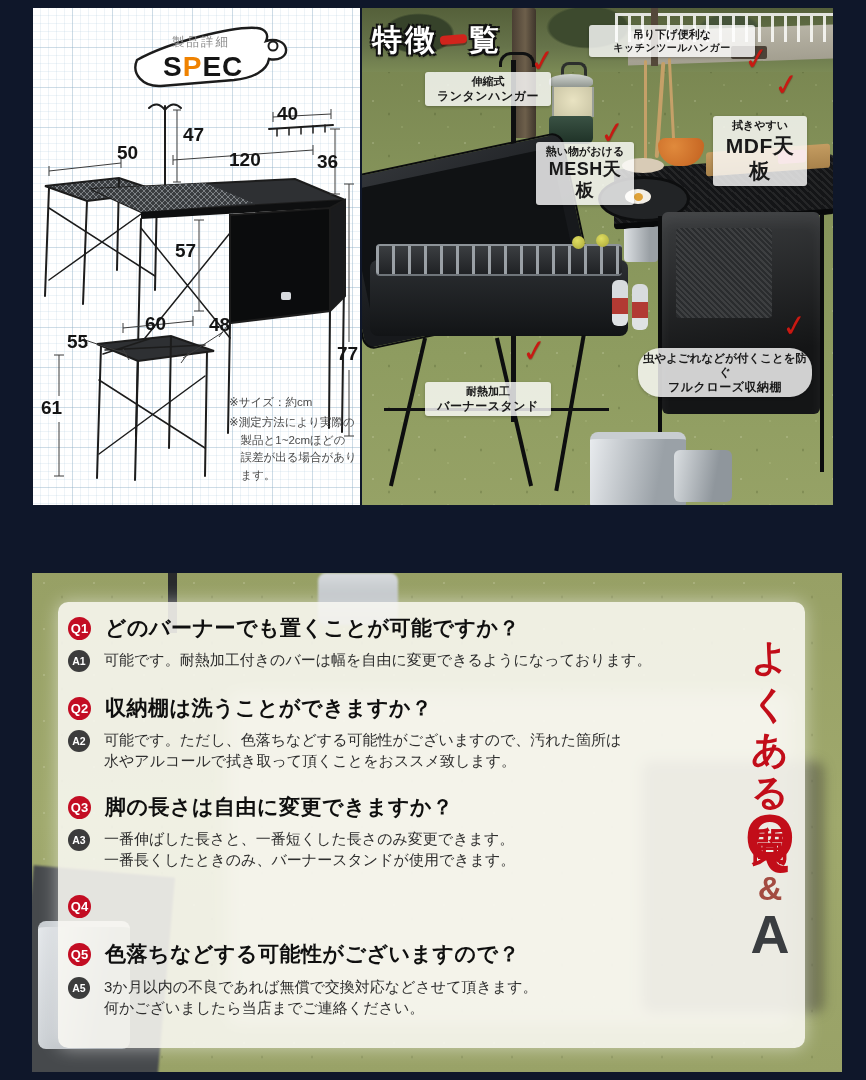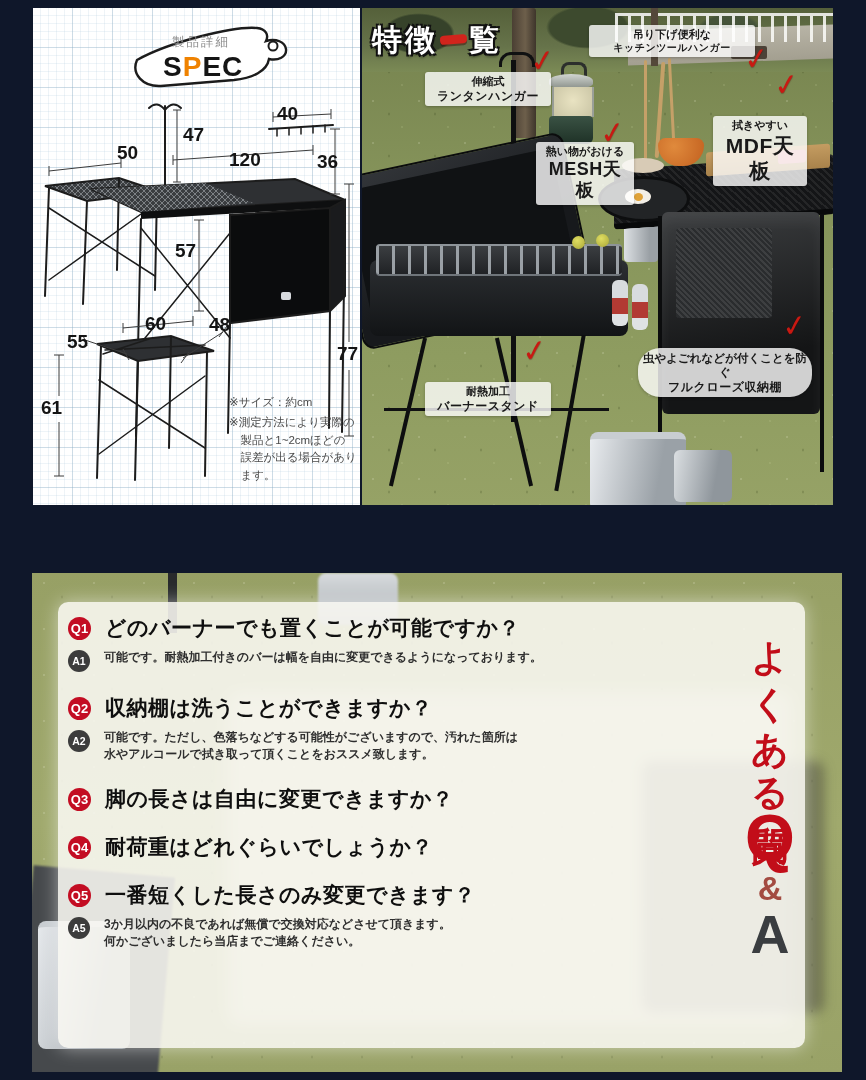--- a/index.html
+++ b/index.html
@@ -112,21 +112,21 @@
     background:rgba(250,249,244,.88);box-shadow:0 0 18px rgba(255,255,255,.5);
     padding:14px 104px 0 10px;box-sizing:border-box;}
   .faq-item{margin-bottom:24px;}
   .q-row,.a-row{display:flex;align-items:flex-start;}
   .q-row{margin-bottom:9px;}
   .badge{flex:none;width:23px;height:23px;border-radius:50%;color:#fff;font-size:13px;font-weight:bold;
     display:flex;align-items:center;justify-content:center;margin-right:14px;margin-top:1px;}
   .badge.qb{background:#c30d23;}
   .badge.ab{background:#3c3c3c;width:22px;height:22px;font-size:10.5px;}
   .q-text{font-size:21px;font-weight:bold;color:#0f0f0f;line-height:1.15;letter-spacing:.5px;}
-  .a-text{font-size:12px;color:#2e2e2e;line-height:1.4;white-space:pre-line;font-weight:bold;}
+  .a-text{font-size:15px;color:#2e2e2e;line-height:1.4;white-space:pre-line;}
 
   .qa-side{left:700px;top:42px;width:76px;display:flex;flex-direction:column;align-items:center;}
   .v-title{writing-mode:vertical-rl;text-orientation:upright;font-size:37px;font-weight:800;color:#c20d19;
     letter-spacing:3px;line-height:1;}
   .big-q{font-size:64px;font-weight:800;color:#c20d19;line-height:.95;margin-top:6px;}
   .amp{font-size:34px;font-weight:700;color:#a34b41;line-height:1;margin-top:2px;}
   .big-a{font-size:54px;font-weight:800;color:#3a3d40;line-height:1;margin-top:2px;}
 
   svg text{font-family:"Liberation Sans","DejaVu Sans",sans-serif;}
   .dimnum{font-size:19px;font-weight:bold;fill:#141414;}
@@ -340,33 +340,37 @@
           <span class="a-text">可能です。ただし、色落ちなどする可能性がございますので、汚れた箇所は
 水やアルコールで拭き取って頂くことをおススメ致します。</span>
         </div>
       </div>
 
       <div class="faq-item">
         <div class="q-row">
           <span class="badge qb">Q3</span>
           <span class="q-text">脚の長さは自由に変更できますか？</span>
         </div>
+        <div class="a-row">
+          <span class="badge ab">A3</span>
+          <span class="a-text">一番伸ばした長さと、一番短くした長さのみ変更できます。
+一番長くしたときのみ、バーナースタンドが使用できます。</span>
+        </div>
       </div>
 
       <div class="faq-item">
         <div class="q-row">
           <span class="badge qb">Q4</span>
-          <span class="q-text">耐荷重はどれぐらいでしょうか？</span>
         </div>
       </div>
 
       <div class="faq-item">
         <div class="q-row">
           <span class="badge qb">Q5</span>
-          <span class="q-text">一番短くした長さのみ変更できます？</span>
+          <span class="q-text">色落ちなどする可能性がございますので？</span>
         </div>
         <div class="a-row">
           <span class="badge ab">A5</span>
           <span class="a-text">3か月以内の不良であれば無償で交換対応などさせて頂きます。
 何かございましたら当店までご連絡ください。</span>
         </div>
       </div>
 
     </div>
 

